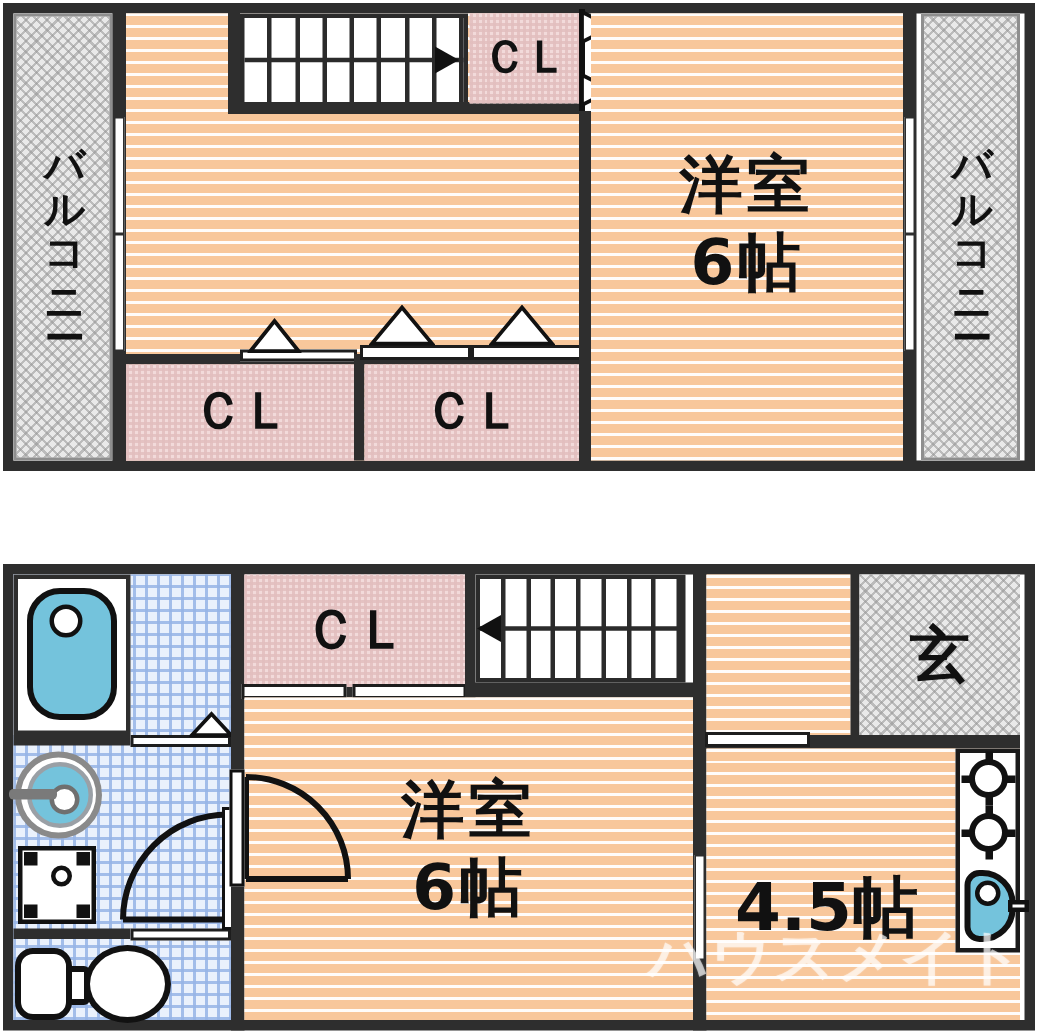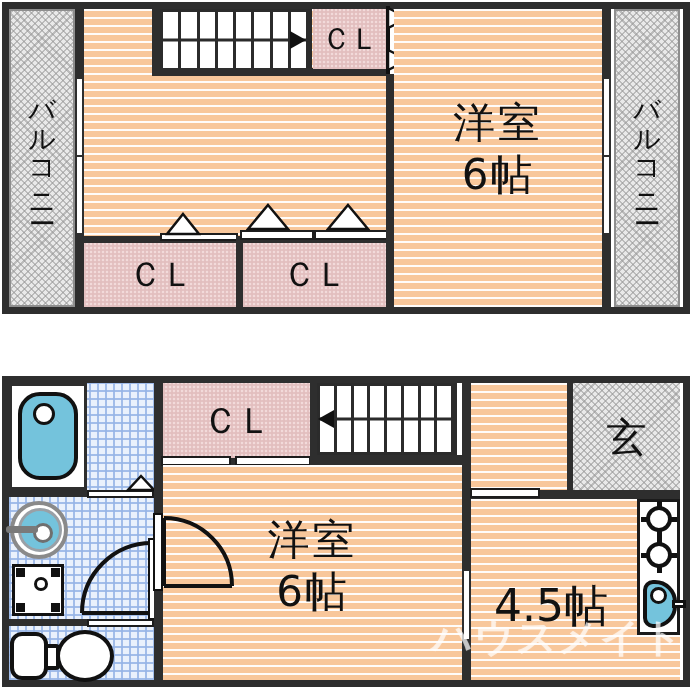--- a/index.html
+++ b/index.html
@@ -8,21 +8,21 @@
     width:692px;height:689px;position:relative;overflow:hidden;
     font-family:"DejaVu Sans","Liberation Sans",sans-serif;
   }
 
   
   .plan{position:absolute;box-sizing:border-box;}
   .rgn{position:absolute;box-sizing:border-box;}
   .lbl{
     position:absolute;box-sizing:border-box;
     display:flex;align-items:center;justify-content:center;
-    color:#111;font-weight:normal;line-height:1.05;
+    color:#111;font-weight:bold;line-height:1.05;
     white-space:pre;pointer-events:none;
   }
   .vlbl{
     writing-mode:vertical-rl;text-orientation:upright;
     letter-spacing:2px;
   }
 
   
   
   .fl-wood{

